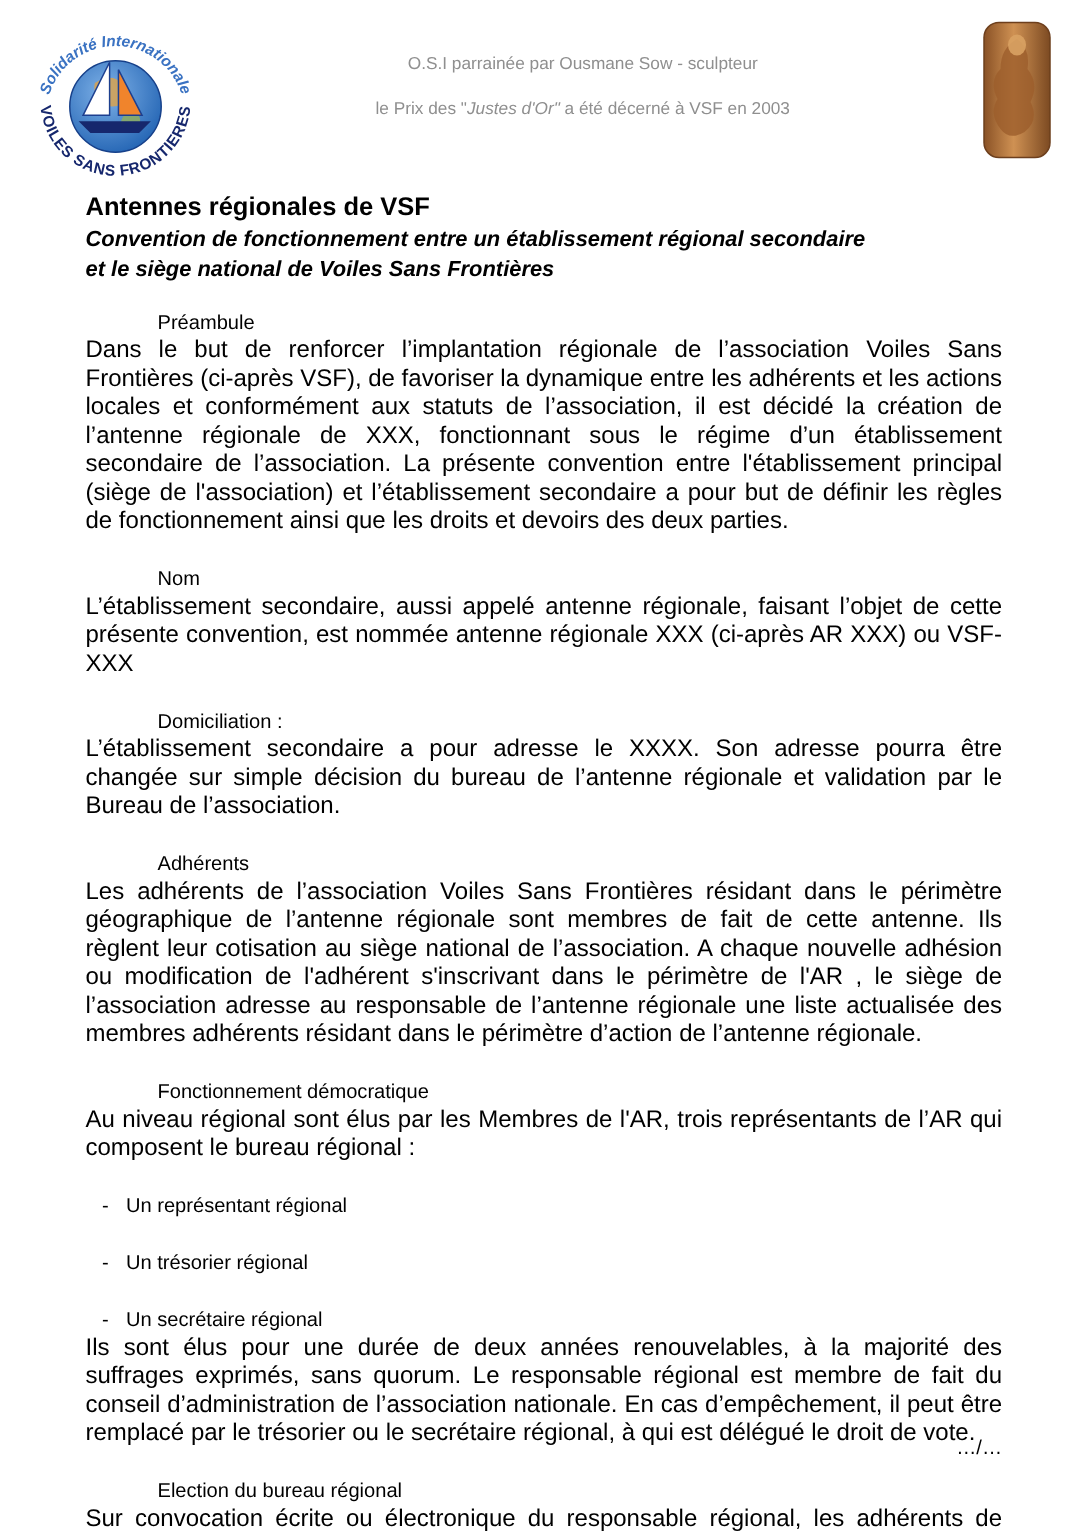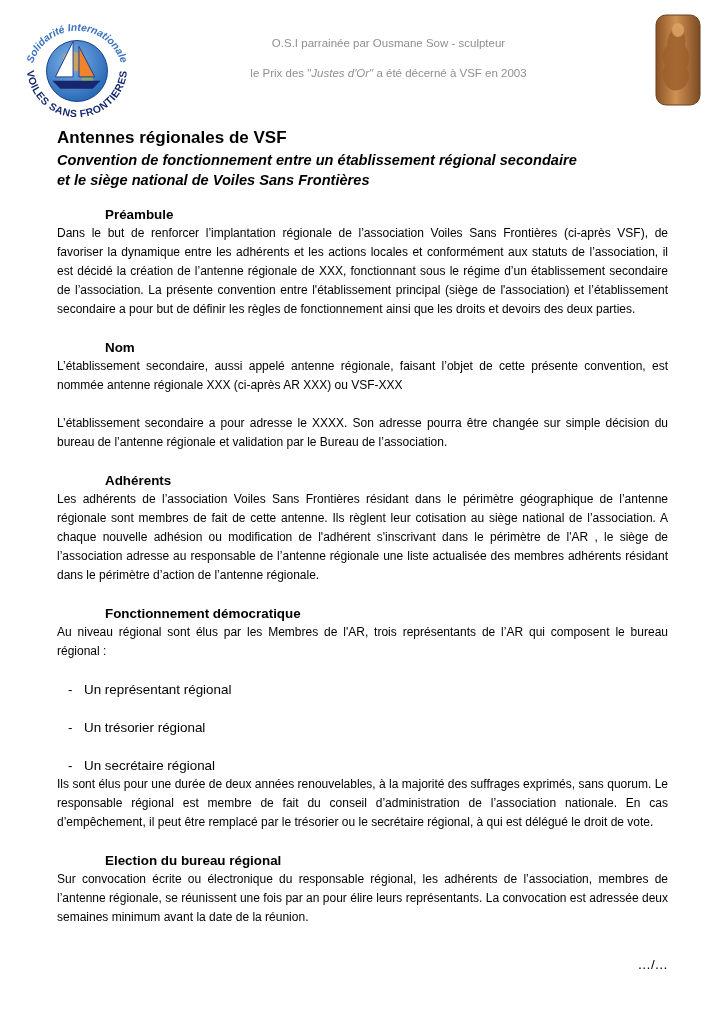--- a/index.html
+++ b/index.html
@@ -58,26 +58,26 @@
     font-weight: bold;
     font-style: italic;
     line-height: 20px;
     margin-top: 2px;
     margin-bottom: 15px;
   }
   
   section { margin-bottom: 19px; }
   h3 {
     font-size: 13.4px;
-    font-weight: bold;
+    font-weight: normal;
     line-height: 19px;
     padding-left: 48px;
   }
   p {
-    font-size: 12px;
+    font-size: 16px;
     line-height: 19px;
     text-align: justify;
   }
   .dash-list { list-style: none; }
   .dash-list li {
     display: flex;
     margin-top: 19px;
     font-size: 13.4px;
     line-height: 19px;
   }
@@ -158,20 +158,21 @@
     <h3>Préambule</h3>
     <p>Dans le but de renforcer l’implantation régionale de l’association Voiles Sans Frontières (ci-après VSF), de favoriser la dynamique entre les adhérents et les actions locales et conformément aux statuts de l’association, il est décidé la création de l’antenne régionale de XXX, fonctionnant sous le régime d’un établissement secondaire de l’association. La présente convention entre l'établissement principal (siège de l'association) et l’établissement secondaire a pour but de définir les règles de fonctionnement ainsi que les droits et devoirs des deux parties.</p>
   </section>
 
   <section>
     <h3>Nom</h3>
     <p>L’établissement secondaire, aussi appelé antenne régionale, faisant l’objet de cette présente convention, est nommée antenne régionale XXX (ci-après AR XXX) ou VSF-XXX</p>
   </section>
 
   <section>
+    <h3>Domiciliation :</h3>
     <p>L’établissement secondaire a pour adresse le XXXX. Son adresse pourra être changée sur simple décision du bureau de l’antenne régionale et validation par le Bureau de l’association.</p>
   </section>
 
 
   <section>
     <h3>Adhérents</h3>
     <p>Les adhérents de l’association Voiles Sans Frontières résidant dans le périmètre géographique de l’antenne régionale sont membres de fait de cette antenne. Ils règlent leur cotisation au siège national de l’association. A chaque nouvelle adhésion ou modification de l'adhérent s'inscrivant dans le périmètre de l'AR , le siège de l’association adresse au responsable de l’antenne régionale une liste actualisée des membres adhérents résidant dans le périmètre d’action de l’antenne régionale.</p>
   </section>
 
   <section>

